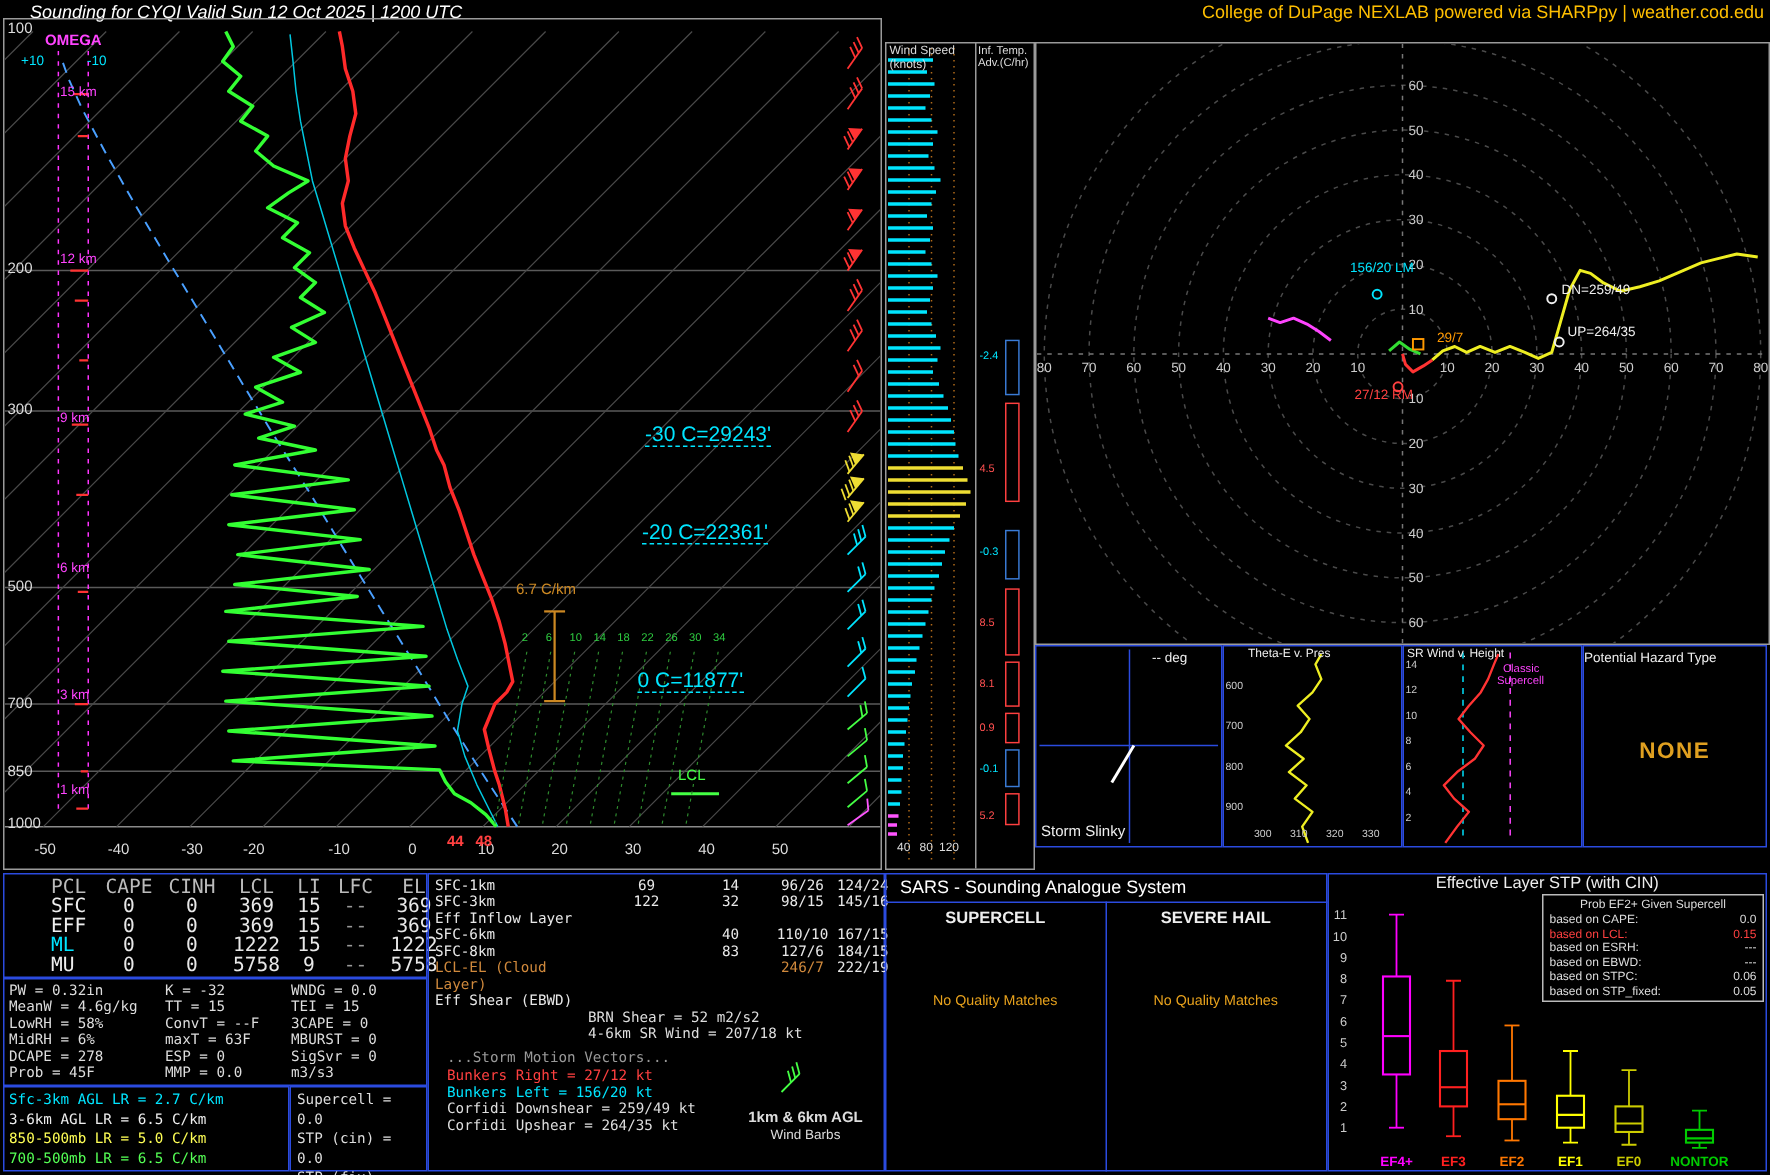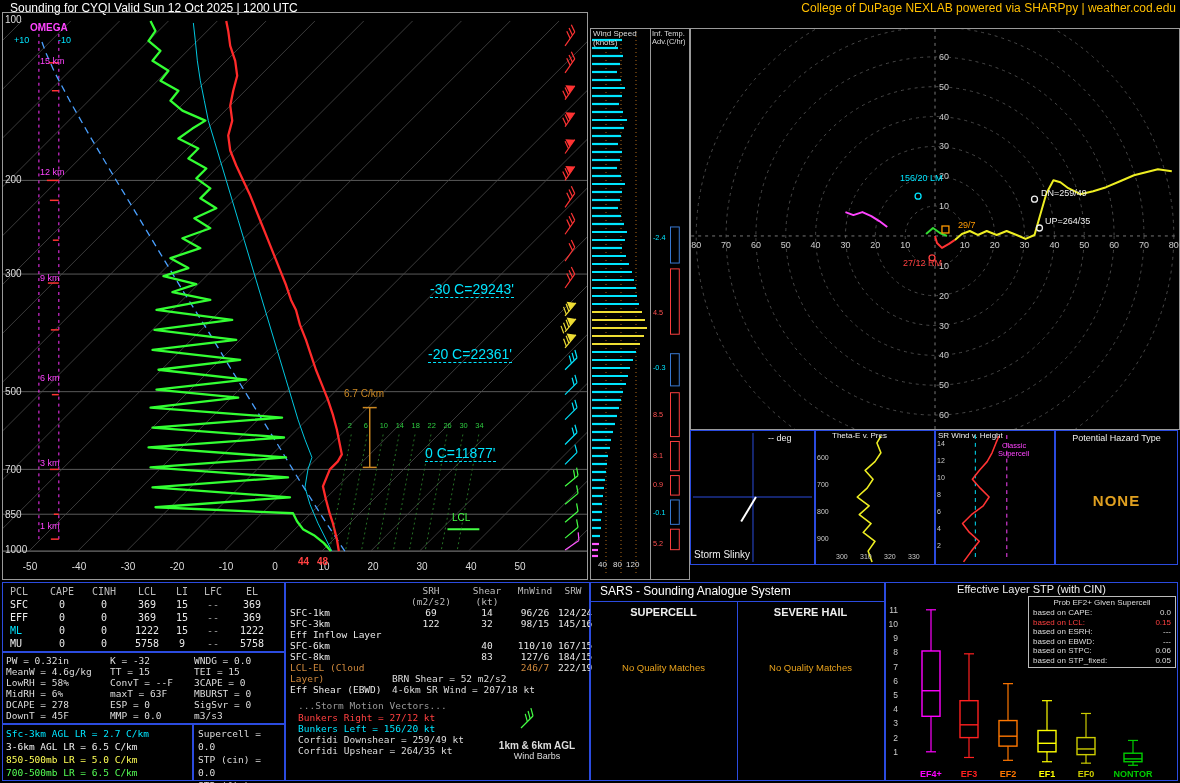--- a/index.html
+++ b/index.html
@@ -5,35 +5,35 @@
   * { box-sizing: border-box; margin: 0; padding: 0; }
   html,body { width:1180px; height:783px; background:#000; overflow:hidden;
               font-family:"Liberation Sans", sans-serif; }
   .abs { position:absolute; }
   .mono { font-family:"DejaVu Sans Mono", monospace; }
   svg.abs { display:block; }
   .box-gray { border:1px solid #9a9a9a; }
   .box-blue { border:1px solid #2b4bdf; }
   .t { color:#e8e8e8; }
   .dim { color:#999; }
-  .grid7 { display:grid; grid-template-columns:36px 40px 44px 42px 28px 34px 44px; line-height:13px; font-size:10px; }
+  .grid7 { display:grid; grid-template-columns:36px 40px 44px 42px 28px 34px 44px; line-height:13px; font-size:13px;margin-left:24px; }
   .grid7 span { text-align:center; }
   .grid7 span:first-child { text-align:left; padding-left:4px; }
   .kgrid { display:grid; grid-template-columns:110px 62px 50px 46px 30px; line-height:11px; font-size:9.5px; }
   .kgrid span { text-align:center; }
   .kgrid span:first-child { text-align:left; }
   .idx { font-size:9.5px; line-height:11px; color:#ddd; }
   .lline { font-size:9.5px; line-height:13px; }
   .legend-row { display:flex; justify-content:space-between; font-size:8px; line-height:9.5px; padding:0 4px; }
   .ann { border-bottom:1px dashed #00e5ff; color:#00e5ff; font-size:14px; }
 </style>
 </head>
 <body>
 
-<div class="abs" style="left:10px;top:1px;font-size:12px;color:#fff;">Sounding for CYQI Valid  Sun 12 Oct 2025 | 1200 UTC</div>
+<div class="abs" style="left:20px;top:1px;font-size:12px;color:#fff;font-style:italic;">Sounding for CYQI Valid  Sun 12 Oct 2025 | 1200 UTC</div>
 <div class="abs" style="left: 690px; top: 1px; width: 486px; text-align: right; font-size: 12px; color: rgb(255, 191, 0);">College of DuPage NEXLAB powered via SHARPpy | weather.cod.edu</div>
 
 <svg class="abs box-gray" style="left:2px;top:12px;" width="586" height="568" viewBox="0 0 586 568">
     <line x1="0" y1="168" x2="586" y2="168" stroke="#5a5a5a" stroke-width="1"></line>
     <line x1="0" y1="262" x2="586" y2="262" stroke="#5a5a5a" stroke-width="1"></line>
     <line x1="0" y1="380" x2="586" y2="380" stroke="#5a5a5a" stroke-width="1"></line>
     <line x1="0" y1="458" x2="586" y2="458" stroke="#5a5a5a" stroke-width="1"></line>
     <line x1="0" y1="503" x2="586" y2="503" stroke="#5a5a5a" stroke-width="1"></line>
     <line x1="0" y1="540" x2="586" y2="540" stroke="#8a8a8a" stroke-width="1"></line>
     <line x1="-513" y1="540" x2="19" y2="8" stroke="#4a4a4a" stroke-width="0.8"></line>
@@ -238,21 +238,21 @@
 <div class="abs" style="left:40px;top:56px;font-size:9px;color:#ff44ff;">15 km</div>
 <div class="abs" style="left:40px;top:167px;font-size:9px;color:#ff44ff;">12 km</div>
 <div class="abs" style="left:40px;top:273px;font-size:9px;color:#ff44ff;">9 km</div>
 <div class="abs" style="left:40px;top:373px;font-size:9px;color:#ff44ff;">6 km</div>
 <div class="abs" style="left:40px;top:458px;font-size:9px;color:#ff44ff;">3 km</div>
 <div class="abs" style="left:40px;top:521px;font-size:9px;color:#ff44ff;">1 km</div>
 
 <div class="abs" style="left:15px;top:561px;width:30px;text-align:center;font-size:10px;color:#ddd;">-50</div>
 <div class="abs" style="left:64px;top:561px;width:30px;text-align:center;font-size:10px;color:#ddd;">-40</div>
 <div class="abs" style="left:113px;top:561px;width:30px;text-align:center;font-size:10px;color:#ddd;">-30</div>
-<div class="abs" style="left:162px;top:561px;width:30px;text-align:center;font-size:10px;color:#ddd;">-20</div>
+<div class="abs" style="left:162px;top:561px;width:30px;font-size:10px;color:#ddd;">-20</div>
 <div class="abs" style="left:211px;top:561px;width:30px;text-align:center;font-size:10px;color:#ddd;">-10</div>
 <div class="abs" style="left:260px;top:561px;width:30px;text-align:center;font-size:10px;color:#ddd;">0</div>
 <div class="abs" style="left:309px;top:561px;width:30px;text-align:center;font-size:10px;color:#ddd;">10</div>
 <div class="abs" style="left:358px;top:561px;width:30px;text-align:center;font-size:10px;color:#ddd;">20</div>
 <div class="abs" style="left:407px;top:561px;width:30px;text-align:center;font-size:10px;color:#ddd;">30</div>
 <div class="abs" style="left:456px;top:561px;width:30px;text-align:center;font-size:10px;color:#ddd;">40</div>
 <div class="abs" style="left:505px;top:561px;width:30px;text-align:center;font-size:10px;color:#ddd;">50</div>
 
 <div class="abs" style="left:298px;top:556px;font-size:10px;font-weight:bold;color:#ff4040;">44</div>
 <div class="abs" style="left:317px;top:556px;font-size:10px;font-weight:bold;color:#ff4040;">48</div>
@@ -449,21 +449,21 @@
 <div class="abs" style="left:937px;top:457px;font-size:7px;color:#ccc;">12</div>
 <div class="abs" style="left:937px;top:474px;font-size:7px;color:#ccc;">10</div>
 <div class="abs" style="left:937px;top:491px;font-size:7px;color:#ccc;">8</div>
 <div class="abs" style="left:937px;top:508px;font-size:7px;color:#ccc;">6</div>
 <div class="abs" style="left:937px;top:525px;font-size:7px;color:#ccc;">4</div>
 <div class="abs" style="left:937px;top:542px;font-size:7px;color:#ccc;">2</div>
 <div class="abs" style="left:1002px;top:441px;font-size:7.5px;color:#ff44ff;">Classic</div>
 <div class="abs" style="left:998px;top:449px;font-size:7.5px;color:#ff44ff;">Supercell</div>
 
 <div class="abs box-blue" style="left:1055px;top:430px;width:123px;height:135px;"></div>
-<div class="abs" style="left:1056px;top:433px;width:121px;text-align:center;font-size:9px;color:#eee;">Potential Hazard Type</div>
+<div class="abs" style="left:1056px;top:433px;width:121px;text-align:left;font-size:9px;color:#eee;">Potential Hazard Type</div>
 <div class="abs" style="left: 1056px; top: 492px; width: 121px; text-align: center; font-size: 15px; font-weight: bold; letter-spacing: 1px; color: rgb(224, 160, 32);">NONE</div>
 
 <div class="abs box-blue" style="left:2px;top:582px;width:283px;height:70px;"></div>
 <div class="abs box-blue" style="left:2px;top:652px;width:283px;height:72px;"></div>
 <div class="abs box-blue" style="left:2px;top:724px;width:191px;height:57px;"></div>
 <div class="abs box-blue" style="left:193px;top:724px;width:92px;height:57px;"></div>
 
 <div class="abs mono" style="left:6px;top:585px;width:276px;">
   <div class="grid7" style="color:#bbb;">
     <span>PCL</span>
@@ -511,21 +511,21 @@
     <span>5758</span>
   </div>
 </div>
 
 <div class="abs mono idx" style="left:6px;top:655px;width:100px;">
   <div>PW = 0.32in</div>
   <div>MeanW = 4.6g/kg</div>
   <div>LowRH = 58%</div>
   <div>MidRH = 6%</div>
   <div>DCAPE = 278</div>
-  <div>DownT = 45F</div>
+  <div>Prob = 45F</div>
 </div>
 <div class="abs mono idx" style="left:110px;top:655px;width:82px;">
   <div>K = -32</div>
   <div>TT = 15</div>
   <div>ConvT = --F</div>
   <div>maxT = 63F</div>
   <div>ESP = 0</div>
   <div>MMP = 0.0</div>
 </div>
 <div class="abs mono idx" style="left:194px;top:655px;width:90px;">
@@ -544,27 +544,20 @@
 </div>
 <div class="abs mono" style="left:198px;top:727px;width:85px;color:#ddd;">
   <div class="lline">Supercell = 0.0</div>
   <div class="lline">STP (cin) = 0.0</div>
   <div class="lline">STP (fix) = 0.0</div>
 
 </div>
 
 <div class="abs box-blue" style="left:285px;top:582px;width:305px;height:199px;"></div>
 <div class="abs mono" style="left:290px;top:585px;width:298px;">
-  <div class="kgrid" style="color:#bbb;">
-    <span></span>
-    <span>SRH (m2/s2)</span>
-    <span>Shear (kt)</span>
-    <span>MnWind</span>
-    <span>SRW</span>
-  </div>
   <div class="kgrid t">
     <span>SFC-1km</span>
       <span>69</span>
       <span>14</span>
       <span>96/26</span>
       <span>124/24</span>
   </div>
   <div class="kgrid t">
     <span>SFC-3km</span>
       <span>122</span>

